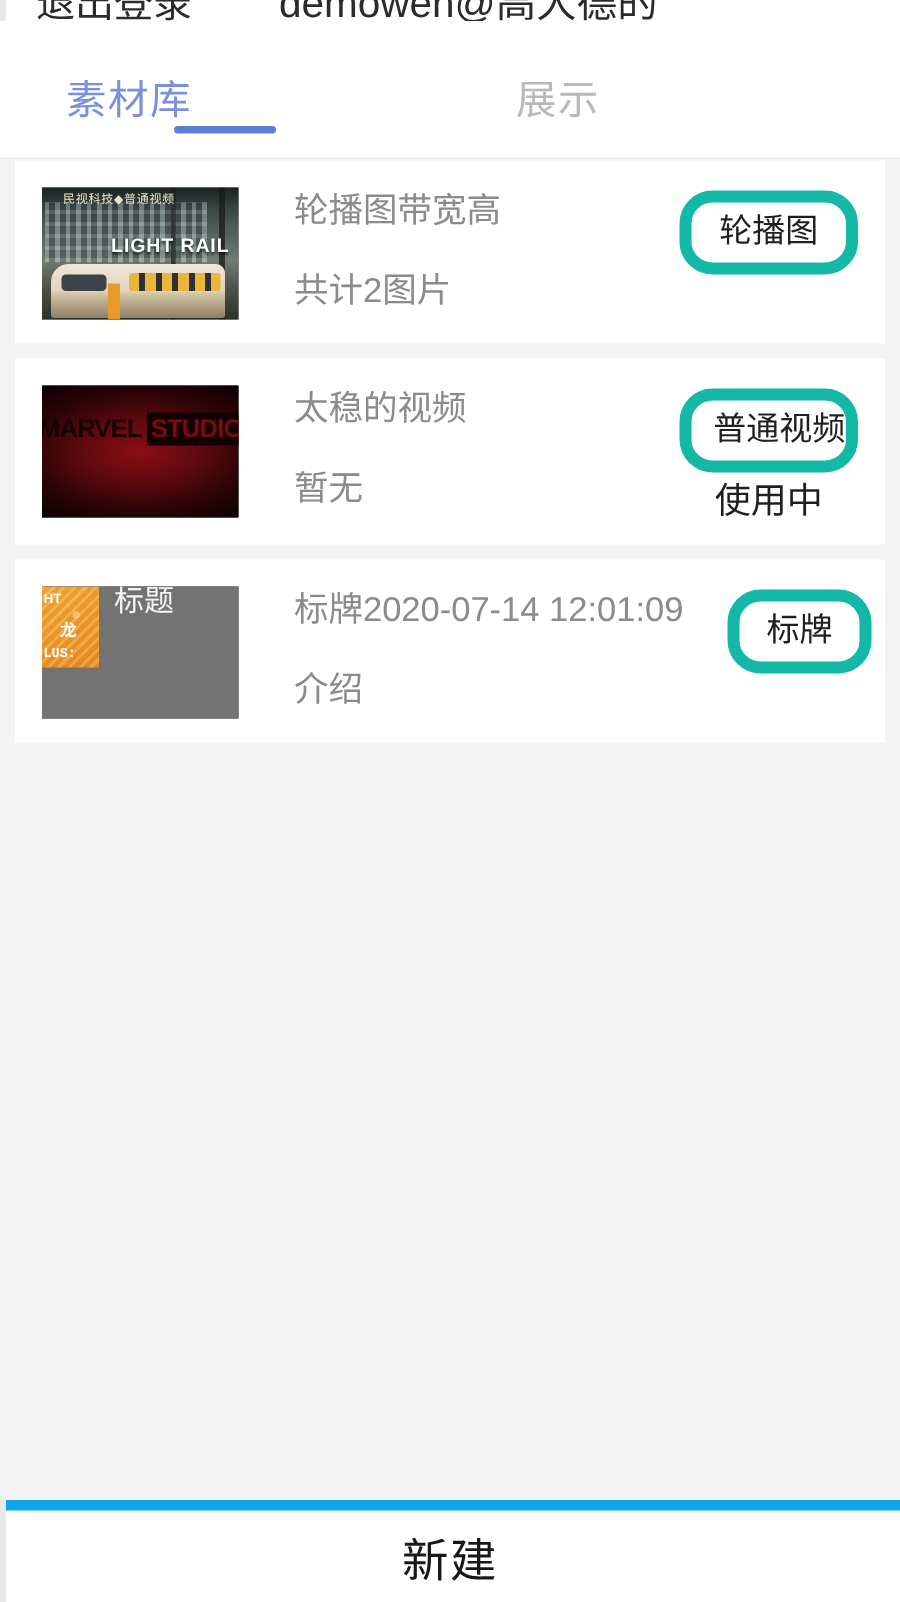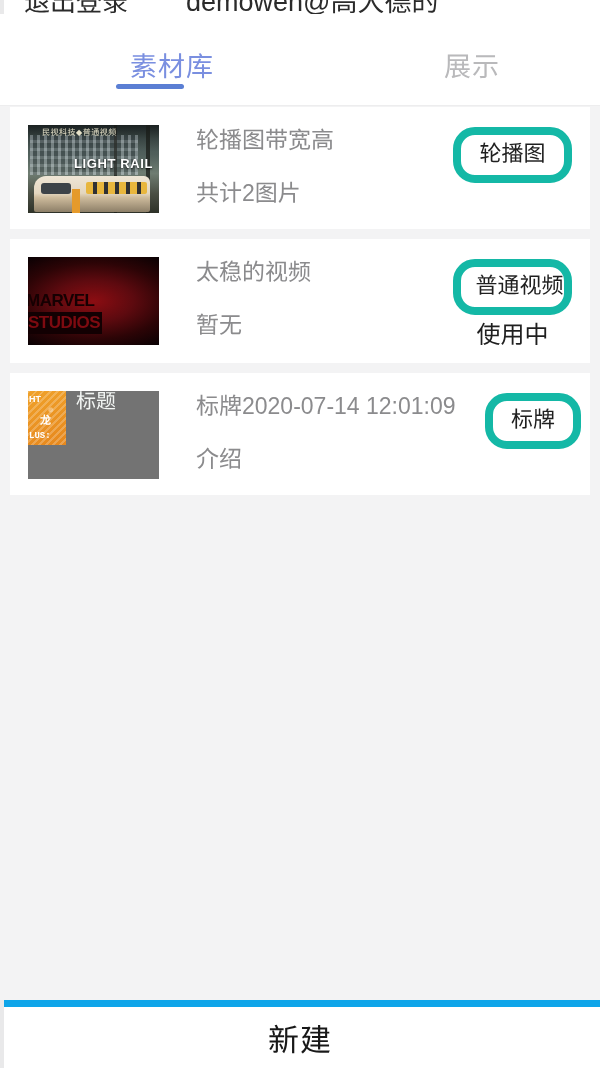--- a/index.html
+++ b/index.html
@@ -72,21 +72,21 @@
     display: flex;
     height: 100%;
     align-items: flex-start;
   }
   .tab {
     flex: 1 1 50%;
     height: 100%;
     position: relative;
     display: flex;
     align-items: flex-start;
-    justify-content: center;
+    justify-content: flex-start;
     padding-top: 40px;
     box-sizing: border-box;
     cursor: pointer;
     padding-left: 44px;
   }
   .tab-label {
     font-size: 27px;
     letter-spacing: 1px;
     line-height: 1;
   }
@@ -254,29 +254,28 @@
   .thumb-marvel {
     position: absolute;
     inset: 0;
     background:
       radial-gradient(ellipse 80% 62% at 50% 50%, #8c0d12 0%, #5d0a0f 38%, #2c0406 70%, #0b0103 100%),
       #060102;
   }
   .marvel-word {
     position: absolute;
     left: -4px;
-    top: 33px;
+    top: 18px;
     display: flex;
     align-items: flex-start;
     font-family: "Liberation Sans", sans-serif;
     font-weight: bold;
     font-size: 17px;
     letter-spacing: -0.5px;
     line-height: 22px;
-    flex-direction: column;
   }
   .marvel-a { color: #160002; padding: 0 2px; }
   .marvel-b {
     color: #7e0a10;
     background: #120002;
     padding: 0 2px;
     margin-left: 2px;
   }
 
   .thumb-sign {

